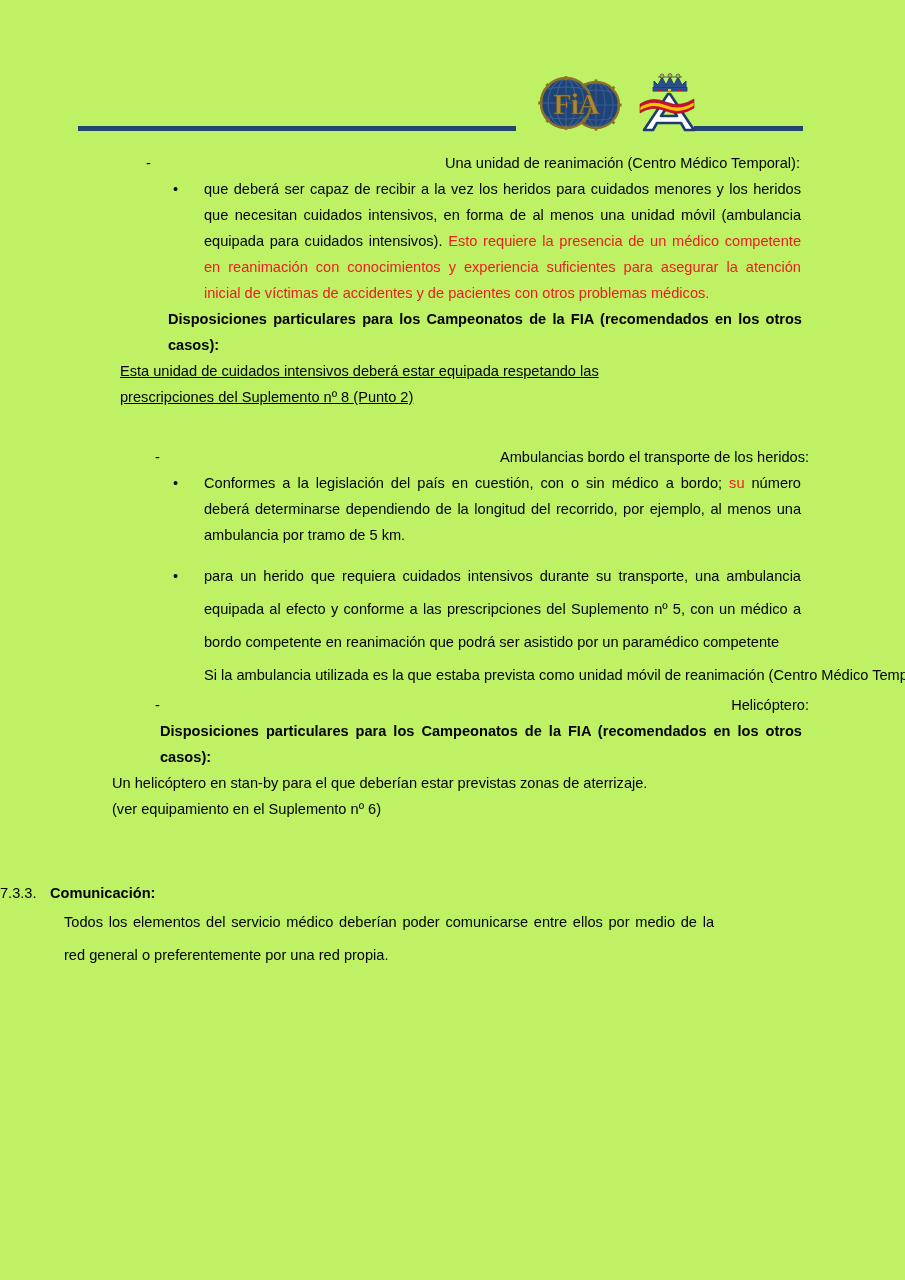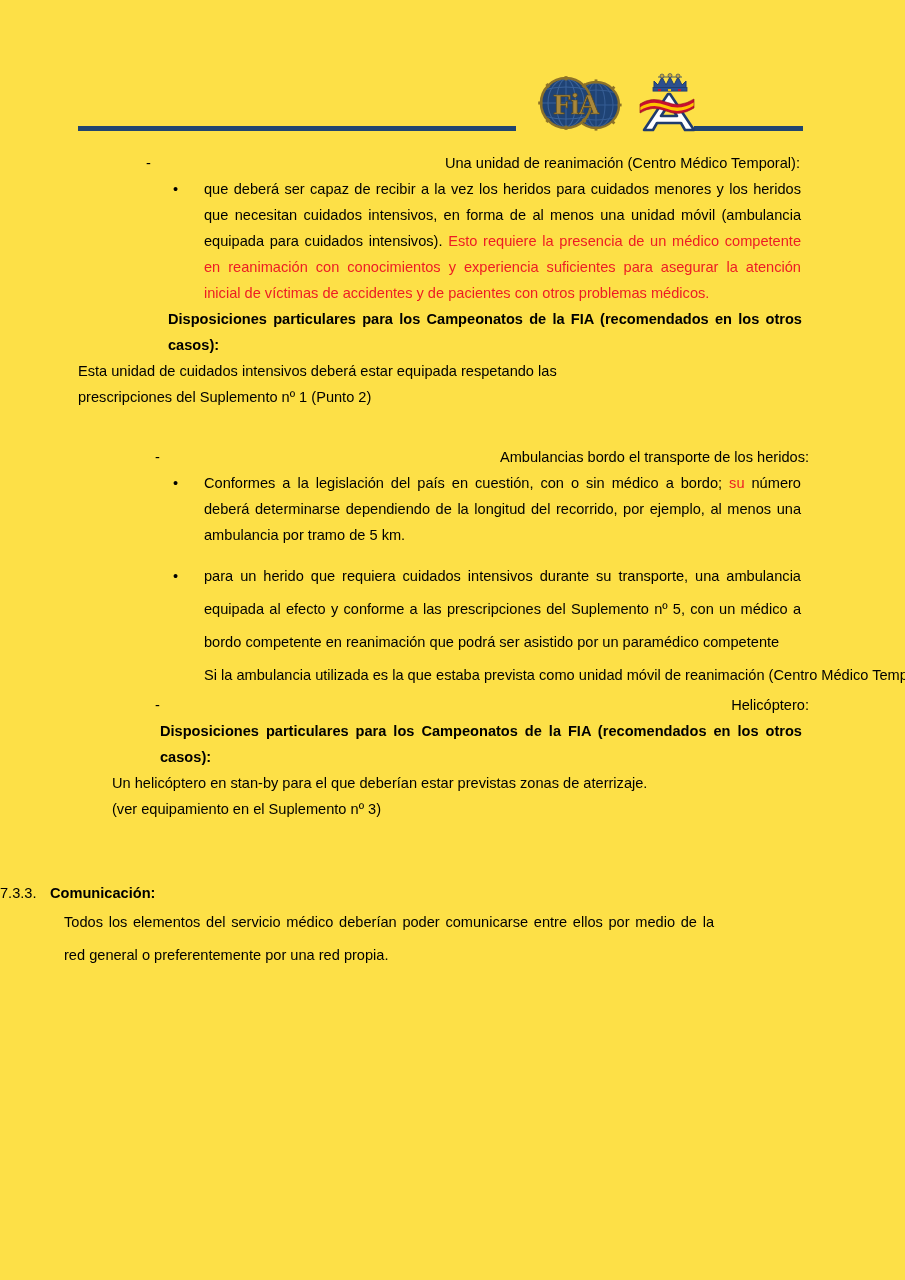--- a/index.html
+++ b/index.html
@@ -8,21 +8,21 @@
     background: #ffffff;
   }
   body {
     font-family: "Liberation Sans", sans-serif;
     color: #000000;
   }
   .page {
     position: relative;
     width: 905px;
     height: 1280px;
-    background: #fde047;
+    background: #bef264;
     overflow: hidden;
     box-sizing: border-box;
   }
 
   
   .header {
     position: absolute;
     left: 0;
     top: 0;
     width: 905px;
@@ -123,22 +123,23 @@
     font-weight: bold;
     text-align: justify;
   }
   .heading-disp2 {
     margin-left: 160px;
     width: 642px;
     font-weight: bold;
     text-align: justify;
   }
   .sub-para {
-    margin-left: 78px;
+    margin-left: 120px;
     width: 624px;
+    text-decoration: underline;
   }
   .sub-para-wide {
     margin-left: 112px;
     width: 598px;
   }
   .para-continue {
     margin-left: 204px;
     width: 598px;
     text-align: justify;
   }
@@ -274,21 +275,21 @@
       <span class="marker">-</span><span class="body-after-marker-dash">Una unidad de reanimación (Centro Médico Temporal):</span>
     </div>
 
     <div class="ln lvl-bullet just">
       <span class="marker-b">•</span><span class="body-after-marker"><span>que deberá ser capaz de recibir a la vez los heridos para cuidados menores y los heridos que necesitan cuidados intensivos, en forma de al menos una unidad móvil (ambulancia equipada para cuidados intensivos). </span><span class="red">Esto requiere la presencia de un médico competente en reanimación con conocimientos y experiencia suficientes para asegurar la atención inicial de víctimas de accidentes y de pacientes con otros problemas médicos.</span></span>
     </div>
 
     <div class="ln heading-disp just">Disposiciones particulares para los Campeonatos de la FIA (recomendados en los otros casos):</div>
 
     <div class="ln sub-para">Esta unidad de cuidados intensivos deberá estar equipada respetando las</div>
-    <div class="ln sub-para">prescripciones del Suplemento nº 1 (Punto 2)</div>
+    <div class="ln sub-para">prescripciones del Suplemento nº 8 (Punto 2)</div>
 
     <div class="gap-lg"></div>
 
     <div class="ln lvl-dash2">
       <span class="marker">-</span><span class="body-after-marker-dash">Ambulancias bordo el transporte de los heridos:</span>
     </div>
 
     <div class="ln lvl-bullet just">
       <span class="marker-b">•</span><span class="body-after-marker"><span>Conformes a la legislación del país en cuestión, con o sin médico a bordo; </span><span class="red">su</span><span> número deberá determinarse dependiendo de la longitud del recorrido, por ejemplo, al menos una ambulancia por tramo de 5 km.</span></span>
     </div>
@@ -301,21 +302,21 @@
 
     <div class="ln para-continue" style="line-height:33px">Si la ambulancia utilizada es la que estaba prevista como unidad móvil de reanimación (Centro Médico Temporal), la prueba no podrá ser reanudada antes de su regreso o de que sea reemplazada por otra ambulancia equipada para cuidados intensivos.</div>
 
     <div class="ln lvl-dash2">
       <span class="marker">-</span><span class="body-after-marker-dash">Helicóptero:</span>
     </div>
 
     <div class="ln heading-disp2 just">Disposiciones particulares para los Campeonatos de la FIA (recomendados en los otros casos):</div>
 
     <div class="ln sub-para-wide">Un helicóptero en stan-by para el que deberían estar previstas zonas de aterrizaje.</div>
-    <div class="ln sub-para-wide">(ver equipamiento en el Suplemento nº 3)</div>
+    <div class="ln sub-para-wide">(ver equipamiento en el Suplemento nº 6)</div>
 
     <div class="gap-lg"></div>
     <div class="gap-md"></div>
 
     <div class="ln section-num-row">
       <span class="section-num">7.3.3.</span><span class="section-title">Comunicación:</span>
     </div>
 
     <div class="ln section-body" style="line-height:33px">Todos los elementos del servicio médico deberían poder comunicarse entre ellos por medio de la red general o preferentemente por una red propia.</div>
 

